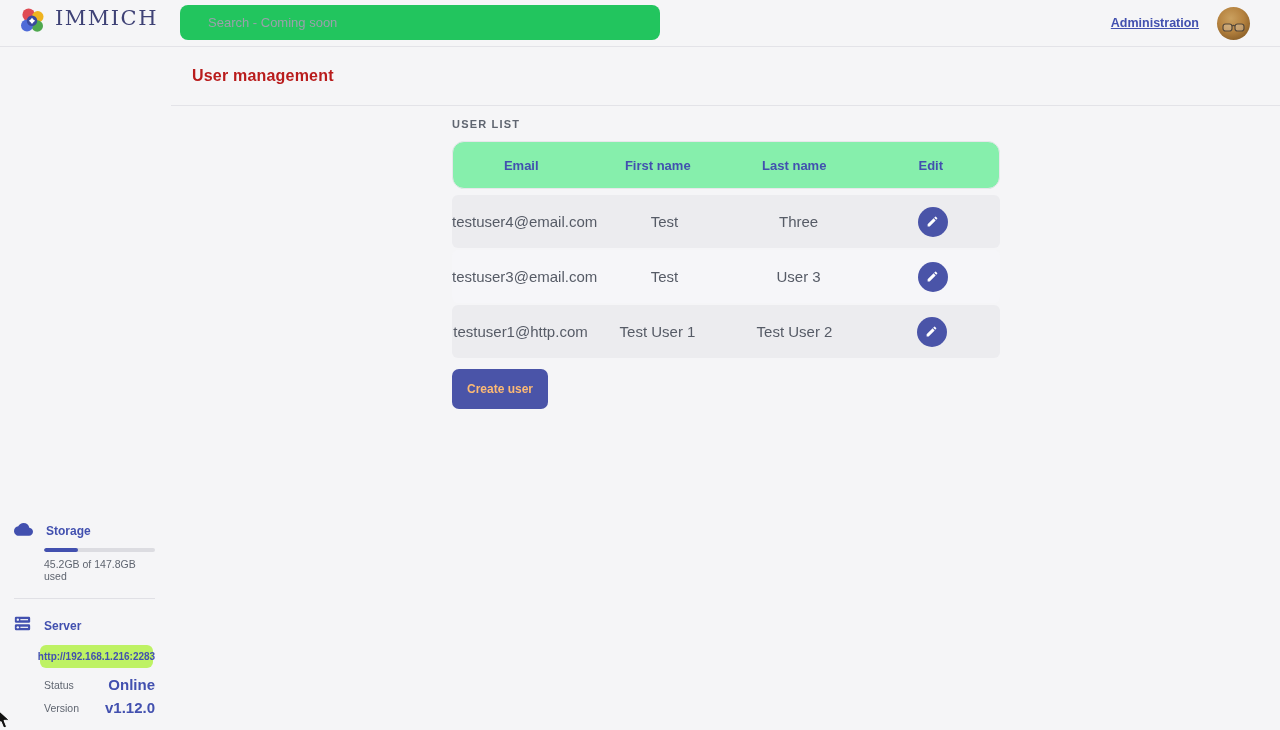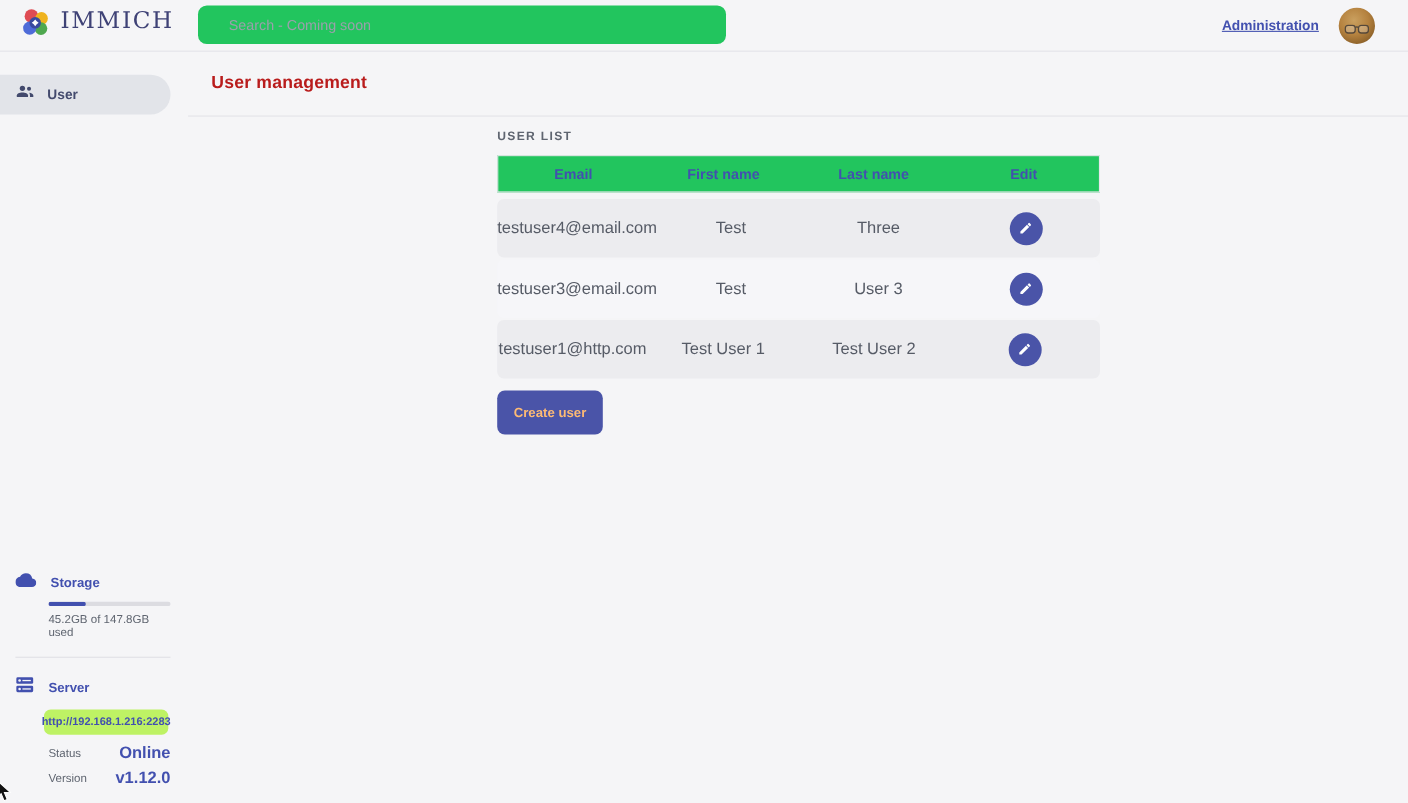--- a/index.html
+++ b/index.html
@@ -96,22 +96,22 @@
     border-bottom:1px solid #e3e3e8;
   }
   .page-title { font-size:16px; font-weight:600; color:#b91c1c; letter-spacing:0.2px; }
   .main-content { padding:12px 0 0 281px; }
   .section-label {
     font-size:11px; font-weight:600; color:#5f6570;
     letter-spacing:1.2px; margin-bottom:11px;
   }
   .user-table { width:548px; }
   .table-head {
-    height:34px; background:#22c55e;
-    border:1px solid #e7e7eb; border-radius:0;
+    height:48px; background:#86efac;
+    border:1px solid #e7e7eb; border-radius:12px;
     display:grid; grid-template-columns:repeat(4,1fr);
     align-items:center; text-align:center;
     margin-bottom:6px;
   }
   .table-head span { font-size:13px; font-weight:700; color:#4250af; }
   .table-body { display:flex; flex-direction:column; gap:2px; }
   .table-row {
     height:53px; border-radius:6px;
     display:grid; grid-template-columns:repeat(4,1fr);
     align-items:center; text-align:center;
@@ -166,31 +166,20 @@
             <path d="M10 3 Q11.5 1.8 13 3" fill="none" stroke="#55483a" stroke-width="1.2"></path>
           </svg>
         </span>
       </div>
     </div>
   </header>
 
   <div class="app-body">
 
     <nav class="sidebar">
-      <div class="side-item">
-        <span>
-          <svg width="17" height="13" viewBox="0 0 24 17" fill="#434a6d">
-            <circle cx="9" cy="4" r="3.4"></circle>
-            <path d="M9 9.2c-4 0-7.2 1.7-7.2 3.8v2.2h14.4V13c0-2.1-3.2-3.8-7.2-3.8z"></path>
-            <circle cx="17.5" cy="4.5" r="2.6"></circle>
-            <path d="M17.8 9.6c2.9.3 5.2 1.7 5.2 3.4v2.2h-4.3V13c0-1.3-.3-2.4-.9-3.4z"></path>
-          </svg>
-        </span>
-        <span class="side-item-label">User</span>
-      </div>
 
       <div class="sidebar-bottom">
 
         <div class="side-section-head">
           <span>
             <svg width="19" height="14" viewBox="0 0 24 17" fill="#4250af">
               <path d="M19.35 7.04A7.49 7.49 0 0 0 12 1C9.11 1 6.6 2.64 5.35 5.04 2.34 5.36 0 7.91 0 11c0 3.31 2.69 6 6 6h13c2.76 0 5-2.24 5-5 0-2.64-2.05-4.78-4.65-4.96z"></path>
             </svg>
           </span>
           <span class="side-section-title">Storage</span>

